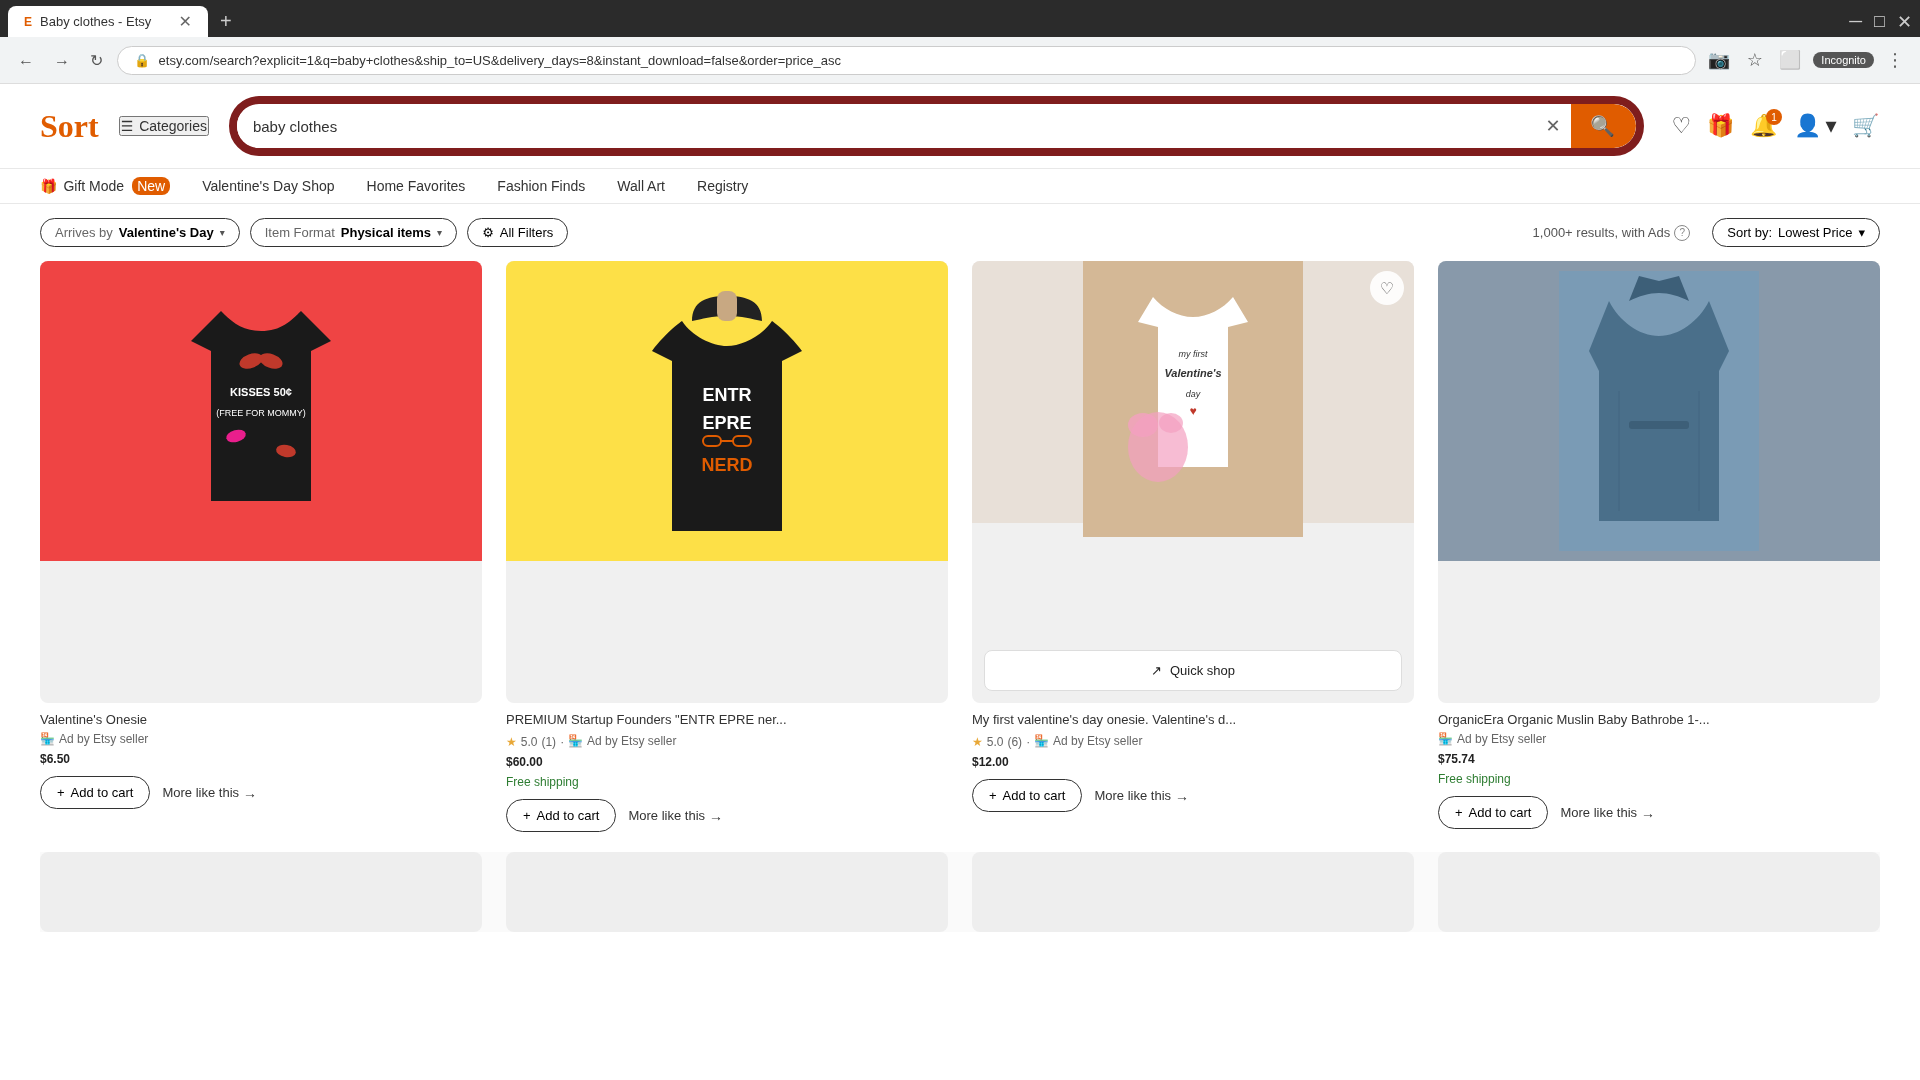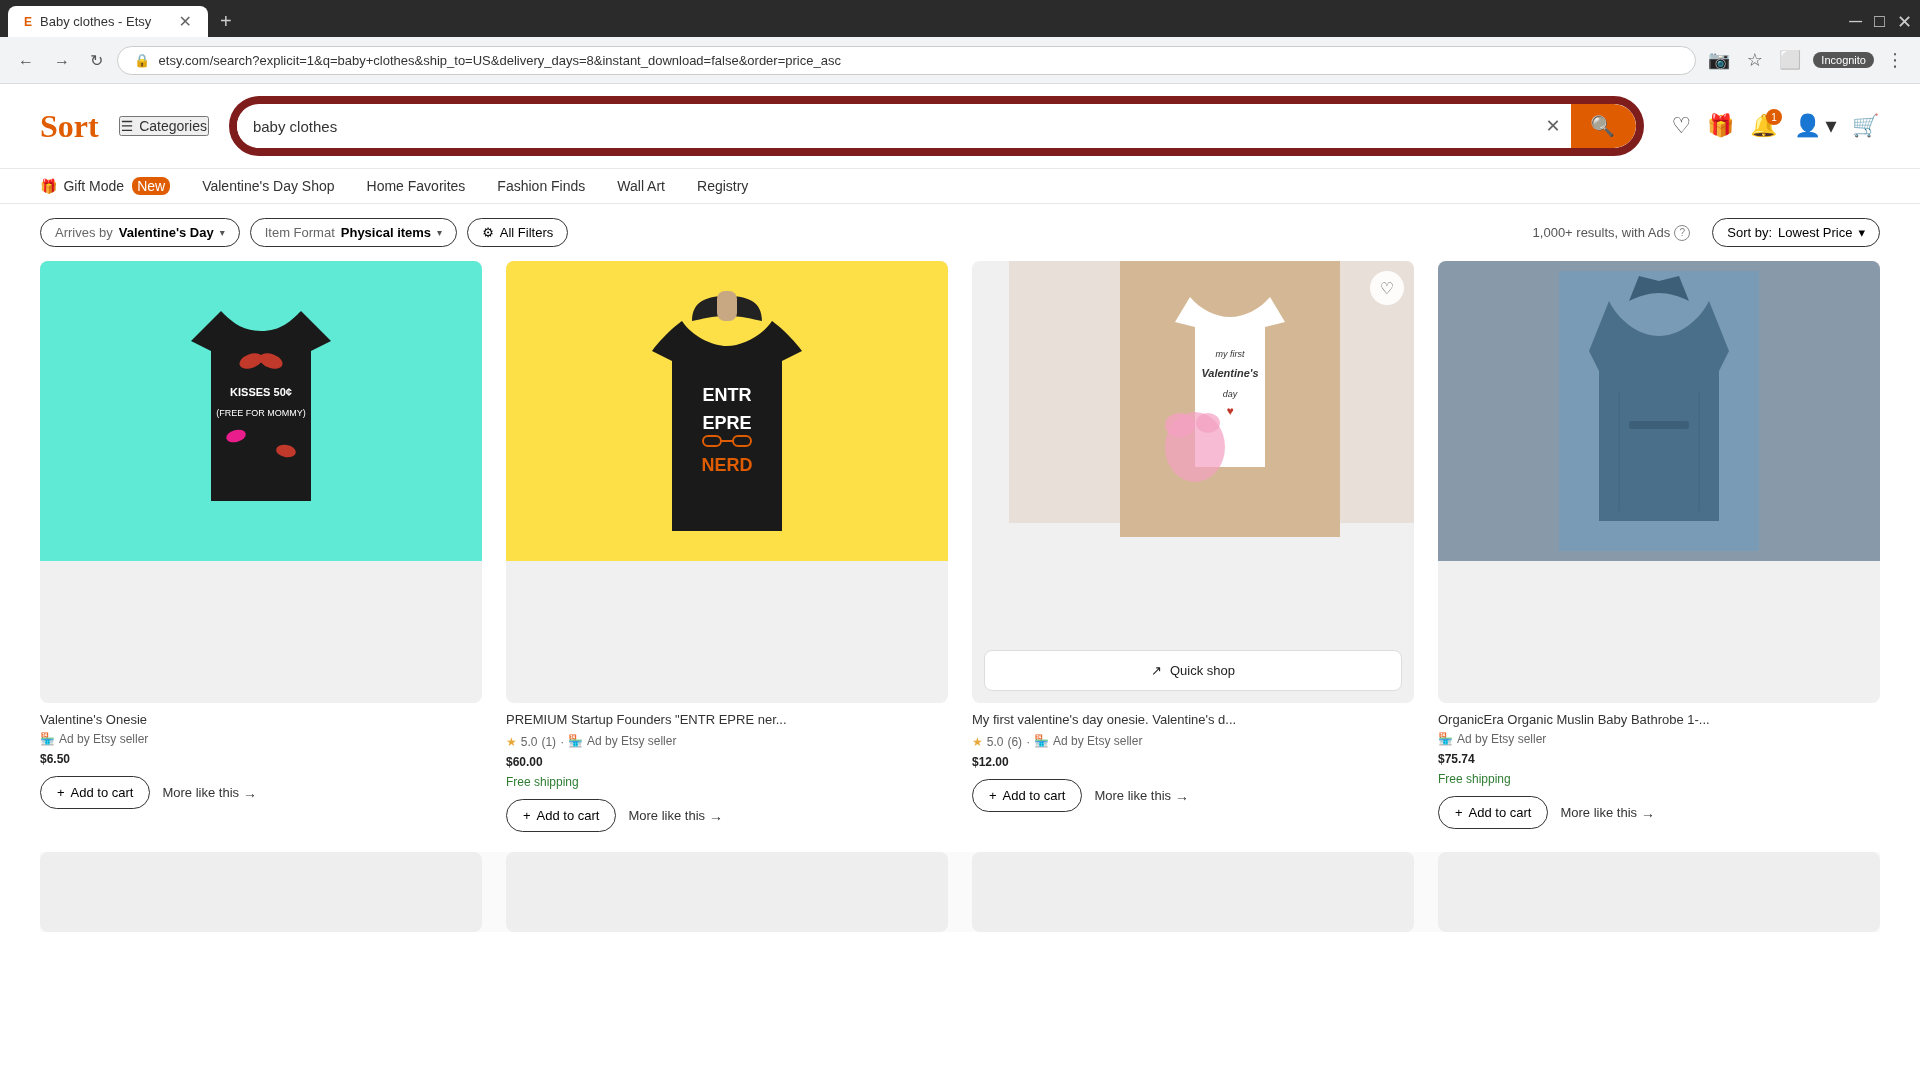--- a/index.html
+++ b/index.html
@@ -66,21 +66,21 @@
     .free-shipping { font-size: 12px; color: #2e7d32; margin-top: 6px; }
     .product-actions { display: flex; align-items: center; gap: 12px; margin-top: 10px; }
     .add-to-cart-btn { display: flex; align-items: center; gap: 6px; border: 1px solid #333; border-radius: 24px; padding: 8px 16px; font-size: 13px; cursor: pointer; background: #fff; white-space: nowrap; }
     .more-like-btn { display: flex; align-items: center; gap: 4px; font-size: 13px; color: #333; cursor: pointer; background: none; border: none; white-space: nowrap; }
     .arrow-icon { font-size: 14px; }
 
     
     .status-bar { background: #f5f5f5; border-top: 1px solid #e0e0e0; padding: 4px 12px; font-size: 12px; color: #555; }
 
     
-    .img-kisses { background: #5eead4; display: flex; align-items: center; justify-content: center; }
+    .img-kisses { background: #ef4444; display: flex; align-items: center; justify-content: center; }
     .img-hoodie { background: #fde047; display: flex; align-items: flex-end; justify-content: center; }
     .img-onesie { background: #e8e0d8; display: flex; align-items: center; justify-content: center; }
     .img-bathrobe { background: #8899aa; display: flex; align-items: center; justify-content: center; }
 
     .bottom-row-placeholder { height: 80px; background: #fafafa; margin: 0 40px; display: grid; grid-template-columns: repeat(4, 1fr); gap: 24px; }
     .bottom-card-ph { background: #eee; border-radius: 8px; }
   </style>
 </head>
 <body>
 
@@ -274,21 +274,21 @@
           </button>
           <button class="more-like-btn">
             <span>More like this</span>
             <span class="arrow-icon">→</span>
           </button>
         </div>
       </div>
 
       <div class="product-card">
         <div class="product-image-wrap">
-          <div class="product-img-placeholder img-onesie" style="height:262px;margin-left:37px;">
+          <div class="product-img-placeholder img-onesie" style="height:262px;">
             <svg width="220" height="290" viewBox="0 0 220 290">
 
               <rect width="220" height="290" fill="#d4b896"></rect>
 
               <path d="M70,50 L55,75 L75,80 L75,220 L145,220 L145,80 L165,75 L150,50 C140,62 125,70 110,70 C95,70 80,62 70,50Z" fill="white"></path>
 
               <text x="110" y="110" text-anchor="middle" fill="#333" font-size="9" font-style="italic">my first</text>
               <text x="110" y="130" text-anchor="middle" fill="#333" font-size="11" font-style="italic" font-weight="bold">Valentine's</text>
               <text x="110" y="150" text-anchor="middle" fill="#333" font-size="9" font-style="italic">day</text>
 

